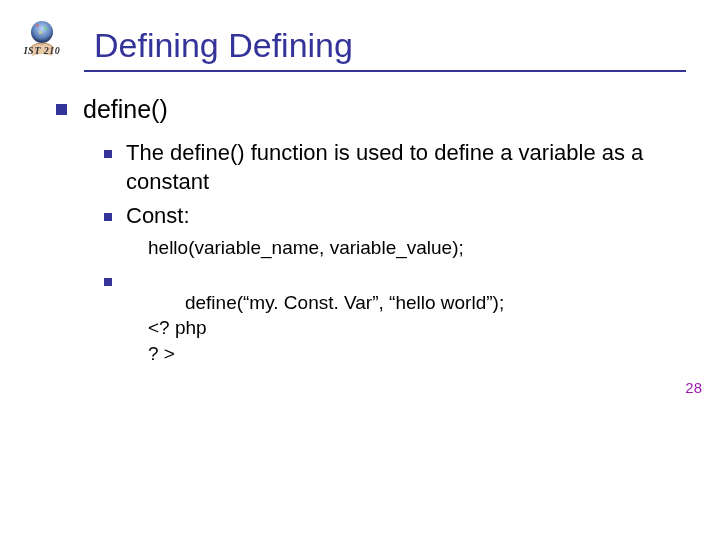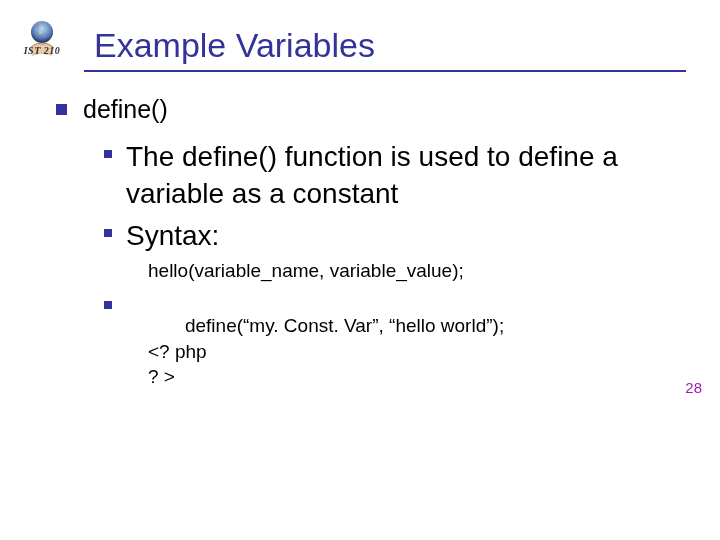--- a/index.html
+++ b/index.html
@@ -15,21 +15,21 @@
   .content { padding: 22px 40px 0 56px; }
   ul { list-style: none; }
   .lvl1 > li { margin-bottom: 10px; }
   .lvl1 > li > .row { display: flex; align-items: flex-start; }
   .bullet1 { width: 11px; height: 11px; background: #333399; margin-top: 10px; margin-right: 16px; flex: 0 0 auto; }
   .lvl1-text { font-size: 25px; line-height: 1.25; }
   .lvl2 { margin-top: 14px; margin-left: 48px; }
   .lvl2 > li { margin-bottom: 6px; }
   .lvl2 > li > .row { display: flex; align-items: flex-start; }
   .bullet2 { width: 8px; height: 8px; background: #333399; margin-top: 11px; margin-right: 14px; flex: 0 0 auto; }
-  .lvl2-text { font-size: 28px; line-height: 1.3; }
+  .lvl2-text { font-size: 22px; line-height: 1.3; }
   .lvl3 { margin-top: 4px; margin-left: 44px; }
   .lvl3-text { font-size: 19px; line-height: 1.35; }
   .code-block { margin-top: 4px; margin-left: 44px; font-size: 19px; line-height: 1.35; }
   .code-line { white-space: pre; }
   .page-num { position: absolute; right: 18px; bottom: 14px; font-size: 15px; color: #a21caf; margin-left: 40px; }
 </style>
 </head>
 <body>
 
 <div class="slide">
@@ -46,21 +46,21 @@
           <circle cx="20" cy="14" r="11" fill="url(#g)"></circle>
           <rect x="14" y="6" width="3" height="3" fill="#d66" opacity=".6"></rect>
           <rect x="22" y="9" width="3" height="3" fill="#6d6" opacity=".6"></rect>
           <rect x="17" y="13" width="3" height="3" fill="#dd6" opacity=".6"></rect>
           <path d="M8 30 Q14 24 20 26 Q26 24 32 30 L30 38 Q20 34 10 38 Z" fill="#e8c9a8"></path>
           <path d="M8 30 Q14 24 20 26 Q26 24 32 30" fill="none" stroke="#b08050" stroke-width="1"></path>
         </svg>
       </div>
       <div class="logo-label">IST 210</div>
     </div>
-    <div class="title">Example Variables</div>
+    <div class="title">Defining Defining</div>
   </div>
   <div class="hr"></div>
 
   <div class="content">
     <ul class="lvl1">
       <li>
         <div class="row">
           <span class="bullet1"></span>
           <span class="lvl1-text">define()</span>
         </div>
@@ -68,21 +68,21 @@
         <ul class="lvl2">
           <li>
             <div class="row">
               <span class="bullet2"></span>
               <span class="lvl2-text">The define() function is used to define a variable as a constant</span>
             </div>
           </li>
           <li>
             <div class="row">
               <span class="bullet2"></span>
-              <span class="lvl2-text">Syntax:</span>
+              <span class="lvl2-text">Const:</span>
             </div>
             <div class="lvl3">
               <div class="lvl3-text">hello(variable_name, variable_value);</div>
             </div>
           </li>
           <li>
             <div class="row">
               <span class="bullet2"></span>
             </div>
             <div class="code-block">

